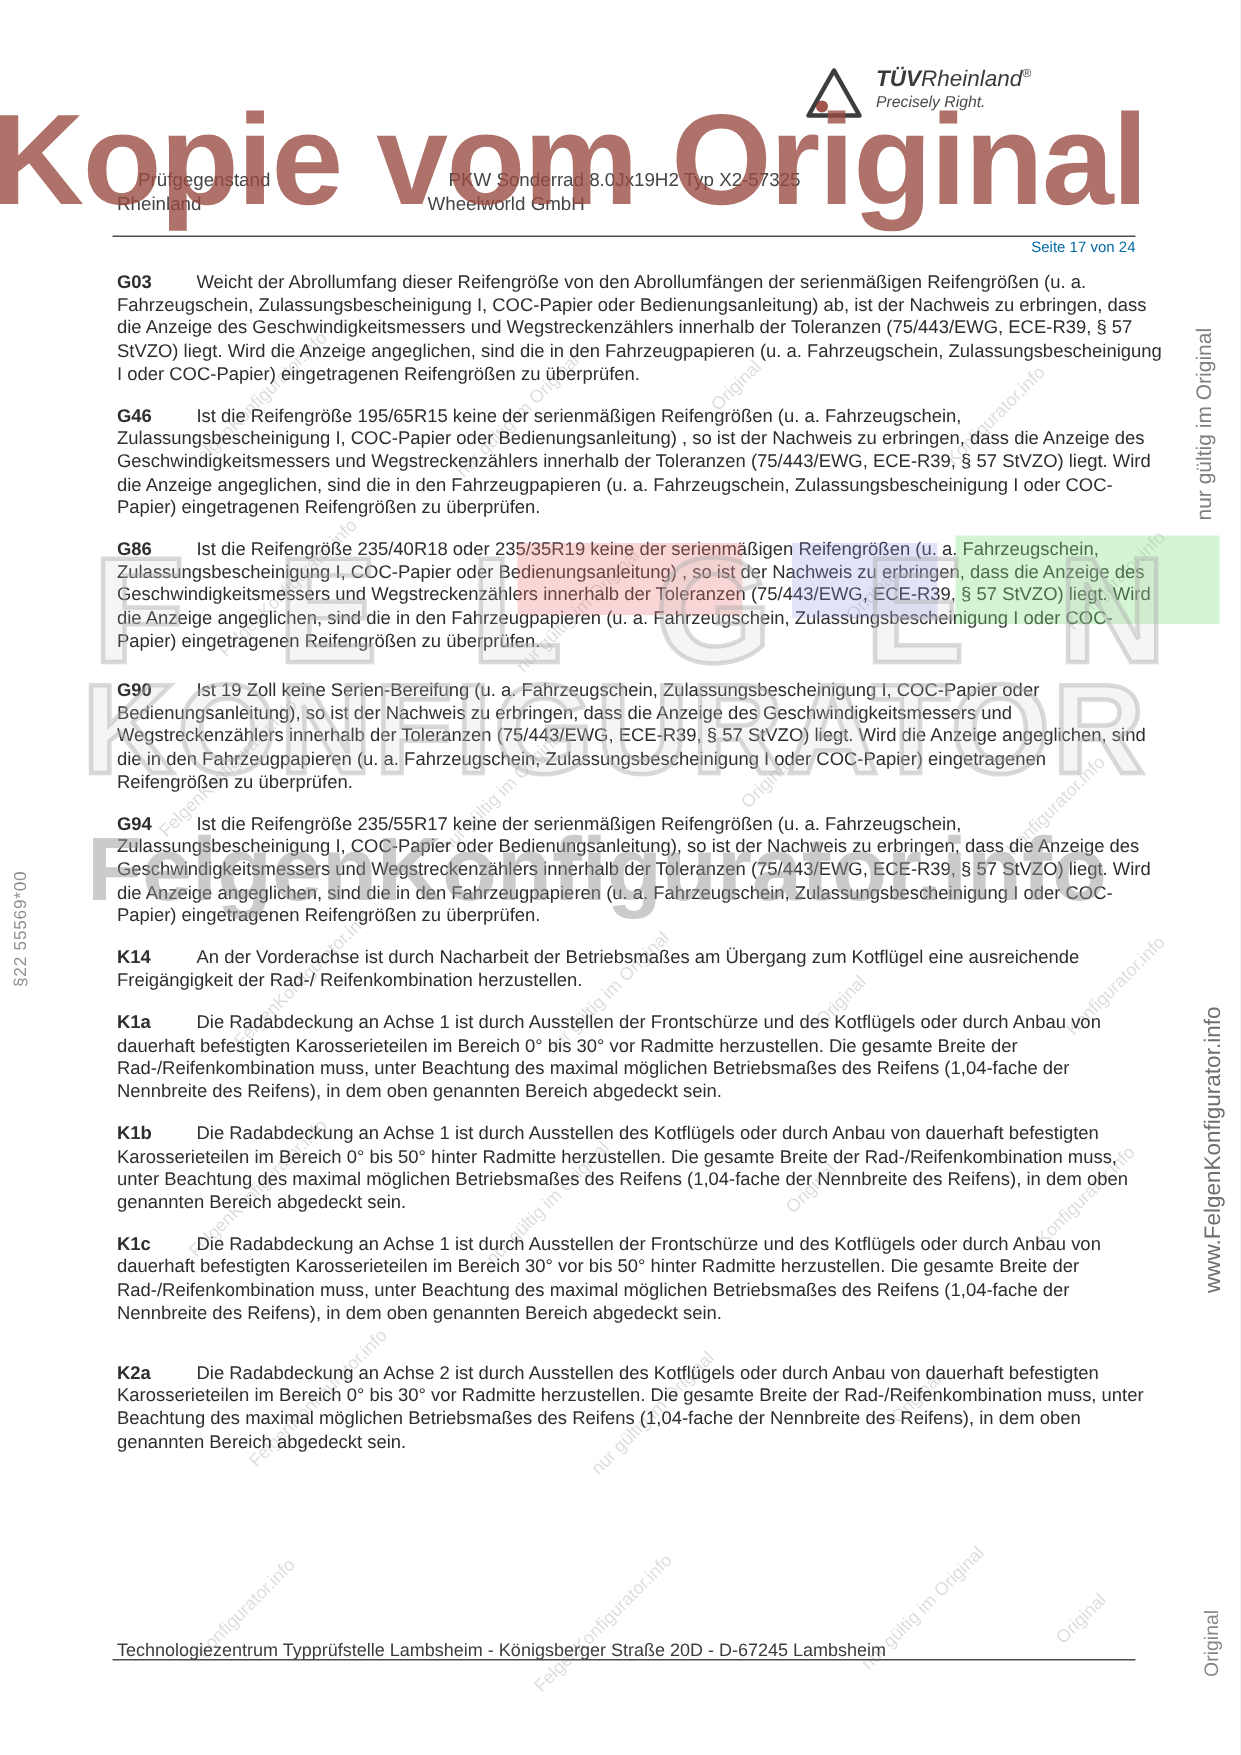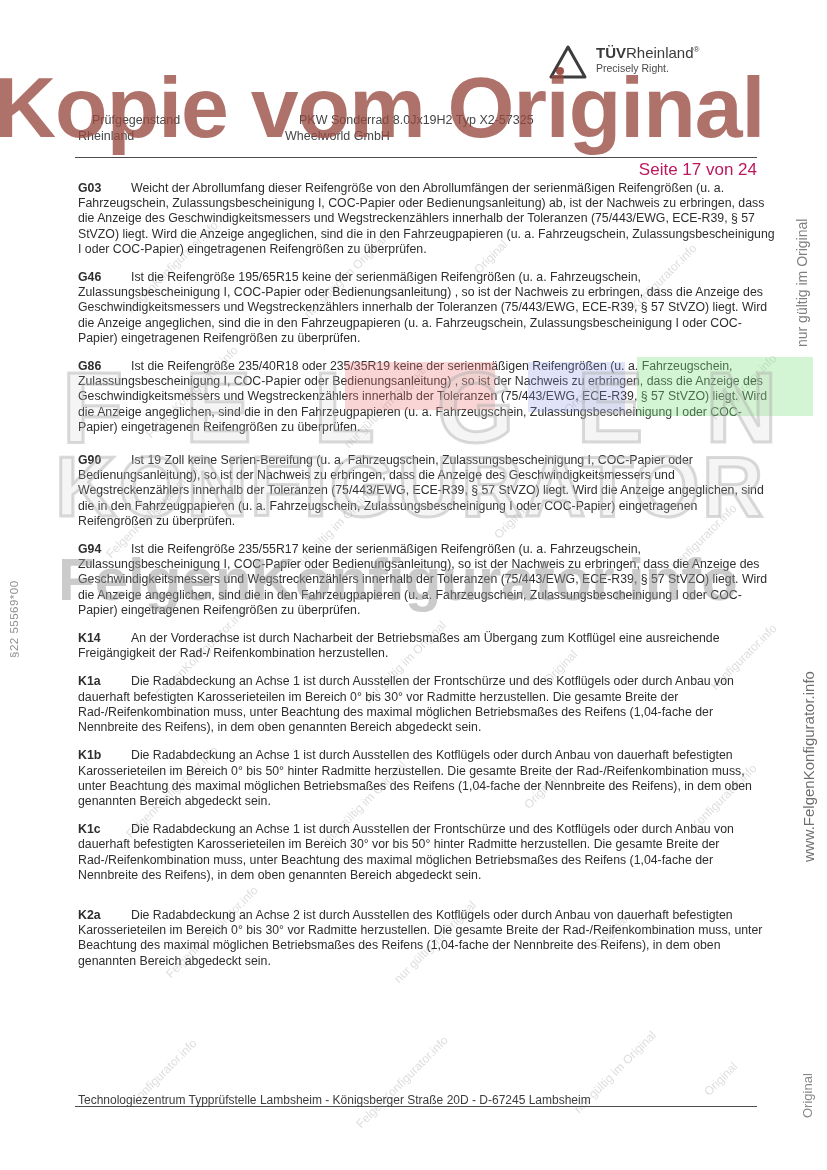--- a/index.html
+++ b/index.html
@@ -14,32 +14,32 @@
   }
   
   .hline{position:absolute;left:78px;font-size:12.5px;color:#454545;letter-spacing:.2px;white-space:nowrap;z-index:2;}
   .gutachten{top:46px;}
   .anlage{top:82px;}
   .row-label{position:absolute;left:78px;font-size:12.5px;color:#454545;z-index:2;}
   .row-value{position:absolute;left:285px;font-size:12.5px;color:#454545;z-index:2;white-space:nowrap;}
   .pruef{top:113px;margin-left:14px;}
   .herst{top:129px;}
   
-  .logo{position:absolute;left:548px;top:44px;z-index:2;display:flex;align-items:flex-start;}
+  .logo{position:absolute;left:536px;top:44px;z-index:2;display:flex;align-items:flex-start;font-style:italic;}
   .logo svg{display:block;}
   .logo-text{margin-left:8px;}
   .brand{font-size:15px;color:#3a3a3a;white-space:nowrap;}
   .brand .b{font-weight:700;}
   .brand sup{font-size:8px;}
   .tagline{font-size:10.5px;color:#4a4a4a;margin-top:0;}
   
   .rule{position:absolute;left:75px;width:682px;height:1px;background:#4d4d4d;z-index:2;}
   .rule-top{top:157px;}
   .rule-bottom{top:1106px;}
-  .pagenum{position:absolute;top:160px;right:70px;font-size:17px;color:#be185d;z-index:2;}
+  .pagenum{position:absolute;top:160px;right:70px;font-size:10px;color:#0369a1;z-index:2;}
   
   .content{position:absolute;left:78px;top:181px;width:697px;z-index:2;}
   .para{position:relative;font-size:12.3px;line-height:15.2px;color:#2e2e2e;text-indent:53px;margin:0 0 13px 0;}
   .para .code{position:absolute;left:0;top:0;font-weight:700;text-indent:0;text-align:center;}
   .para.gap-md{margin-bottom:18px;}
   .para.gap-lg{margin-bottom:25px;}
   
   .footer-text{position:absolute;left:78px;top:1093px;font-size:12px;color:#3c3c3c;z-index:2;white-space:nowrap;}
   
   .wm{position:absolute;pointer-events:none;white-space:nowrap;}

